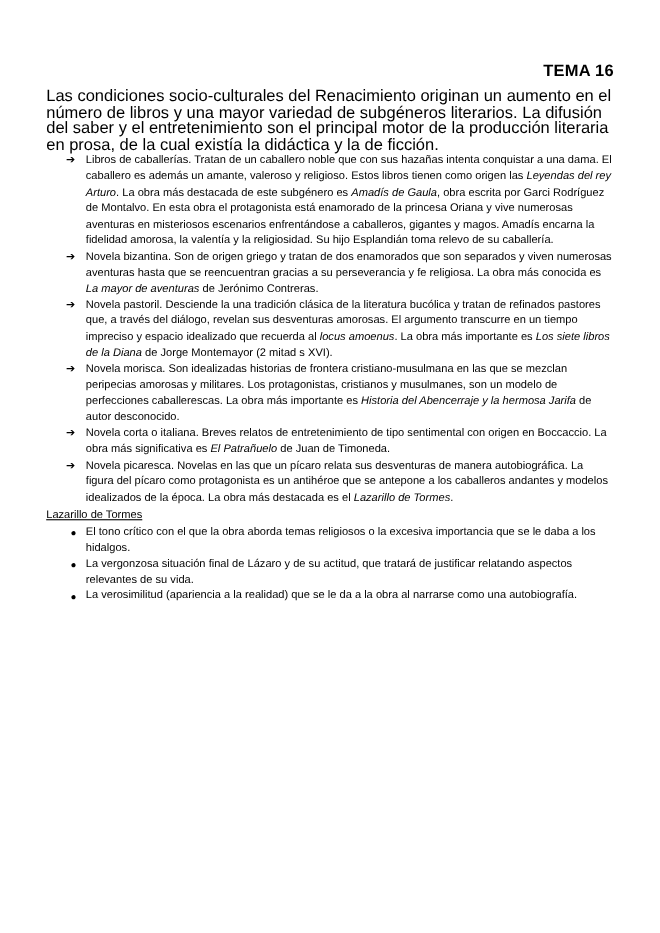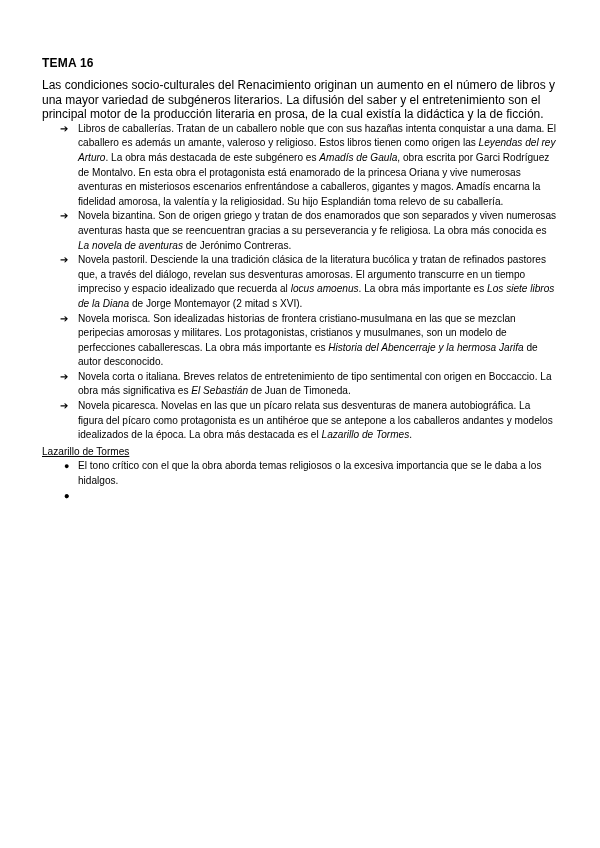--- a/index.html
+++ b/index.html
@@ -15,29 +15,29 @@
     overflow: hidden;
   }
   .page {
     width: 600px;
     height: 848px;
     box-sizing: border-box;
     padding: 56px 42px 20px 42px;
     position: relative;
   }
   .doc-title {
-    text-align: left;
+    text-align: right;
     font-weight: bold;
-    font-size: 12px;
+    font-size: 15px;
     letter-spacing: 0.2px;
     margin: 0 0 8px 0;
   }
   p.para {
     margin: 0 0 0 0;
-    font-size: 12px;
+    font-size: 15px;
     line-height: 14.6px;
     text-align: left;
   }
   .section-heading {
     font-size: 10.1px;
     line-height: 14.6px;
     text-decoration: underline;
     margin-top: 2px;
   }
   ul.arrow-list {
@@ -97,50 +97,52 @@
   </p>
 
 
   <ul class="arrow-list">
     <li>
       <span class="bullet-arrow">➔</span>
       <span class="txt">Libros de caballerías. Tratan de un caballero noble que con sus hazañas intenta conquistar a una dama. El caballero es además un amante, valeroso y religioso. Estos libros tienen como origen las <i>Leyendas del rey Arturo</i>. La obra más destacada de este subgénero es <i>Amadís de Gaula</i>, obra escrita por Garci Rodríguez de Montalvo. En esta obra el protagonista está enamorado de la princesa Oriana y vive numerosas aventuras en misteriosos escenarios enfrentándose a caballeros, gigantes y magos. Amadís encarna la fidelidad amorosa, la valentía y la religiosidad. Su hijo Esplandián toma relevo de su caballería.</span>
     </li>
     <li>
       <span class="bullet-arrow">➔</span>
-      <span class="txt">Novela bizantina. Son de origen griego y tratan de dos enamorados que son separados y viven numerosas aventuras hasta que se reencuentran gracias a su perseverancia y fe religiosa. La obra más conocida es <i>La novela de aventuras</i> de Jerónimo Contreras.</span>
+      <span class="txt">Novela bizantina. Son de origen griego y tratan de dos enamorados que son separados y viven numerosas aventuras hasta que se reencuentran gracias a su perseverancia y fe religiosa. La obra más conocida es <i>La mayor de aventuras</i> de Jerónimo Contreras.</span>
     </li>
     <li>
       <span class="bullet-arrow">➔</span>
       <span class="txt">Novela pastoril. Desciende la una tradición clásica de la literatura bucólica y tratan de refinados pastores que, a través del diálogo, revelan sus desventuras amorosas. El argumento transcurre en un tiempo impreciso y espacio idealizado que recuerda al <i>locus amoenus</i>. La obra más importante es <i>Los siete libros de la Diana</i> de Jorge Montemayor (2 mitad s XVI).</span>
     </li>
     <li>
       <span class="bullet-arrow">➔</span>
       <span class="txt">Novela morisca. Son idealizadas historias de frontera cristiano-musulmana en las que se mezclan peripecias amorosas y militares. Los protagonistas, cristianos y musulmanes, son un modelo de perfecciones caballerescas. La obra más importante es <i>Historia del Abencerraje y la hermosa Jarifa</i> de autor desconocido.</span>
     </li>
     <li>
       <span class="bullet-arrow">➔</span>
-      <span class="txt">Novela corta o italiana. Breves relatos de entretenimiento de tipo sentimental con origen en Boccaccio. La obra más significativa es <i>El Sebastián</i> de Juan de Timoneda.</span>
+      <span class="txt">Novela corta o italiana. Breves relatos de entretenimiento de tipo sentimental con origen en Boccaccio. La obra más significativa es <i>El Patrañuelo</i> de Juan de Timoneda.</span>
     </li>
     <li>
       <span class="bullet-arrow">➔</span>
       <span class="txt">Novela picaresca. Novelas en las que un pícaro relata sus desventuras de manera autobiográfica. La figura del pícaro como protagonista es un antihéroe que se antepone a los caballeros andantes y modelos idealizados de la época. La obra más destacada es el <i>Lazarillo de Tormes</i>.</span>
     </li>
   </ul>
 
   <div class="section-heading">Lazarillo de Tormes</div>
 
 
 
   <ul class="dot-list">
     <li>
       <span class="bullet-dot">●</span>
       <span class="txt">El tono crítico con el que la obra aborda temas religiosos o la excesiva importancia que se le daba a los hidalgos.</span>
     </li>
     <li>
       <span class="bullet-dot">●</span>
+      <span class="txt">La vergonzosa situación final de Lázaro y de su actitud, que tratará de justificar relatando aspectos relevantes de su vida.</span>
     </li>
     <li>
       <span class="bullet-dot">●</span>
+      <span class="txt">La verosimilitud (apariencia a la realidad) que se le da a la obra al narrarse como una autobiografía.</span>
     </li>
   </ul>
 
 </div>
 
 </body></html>

